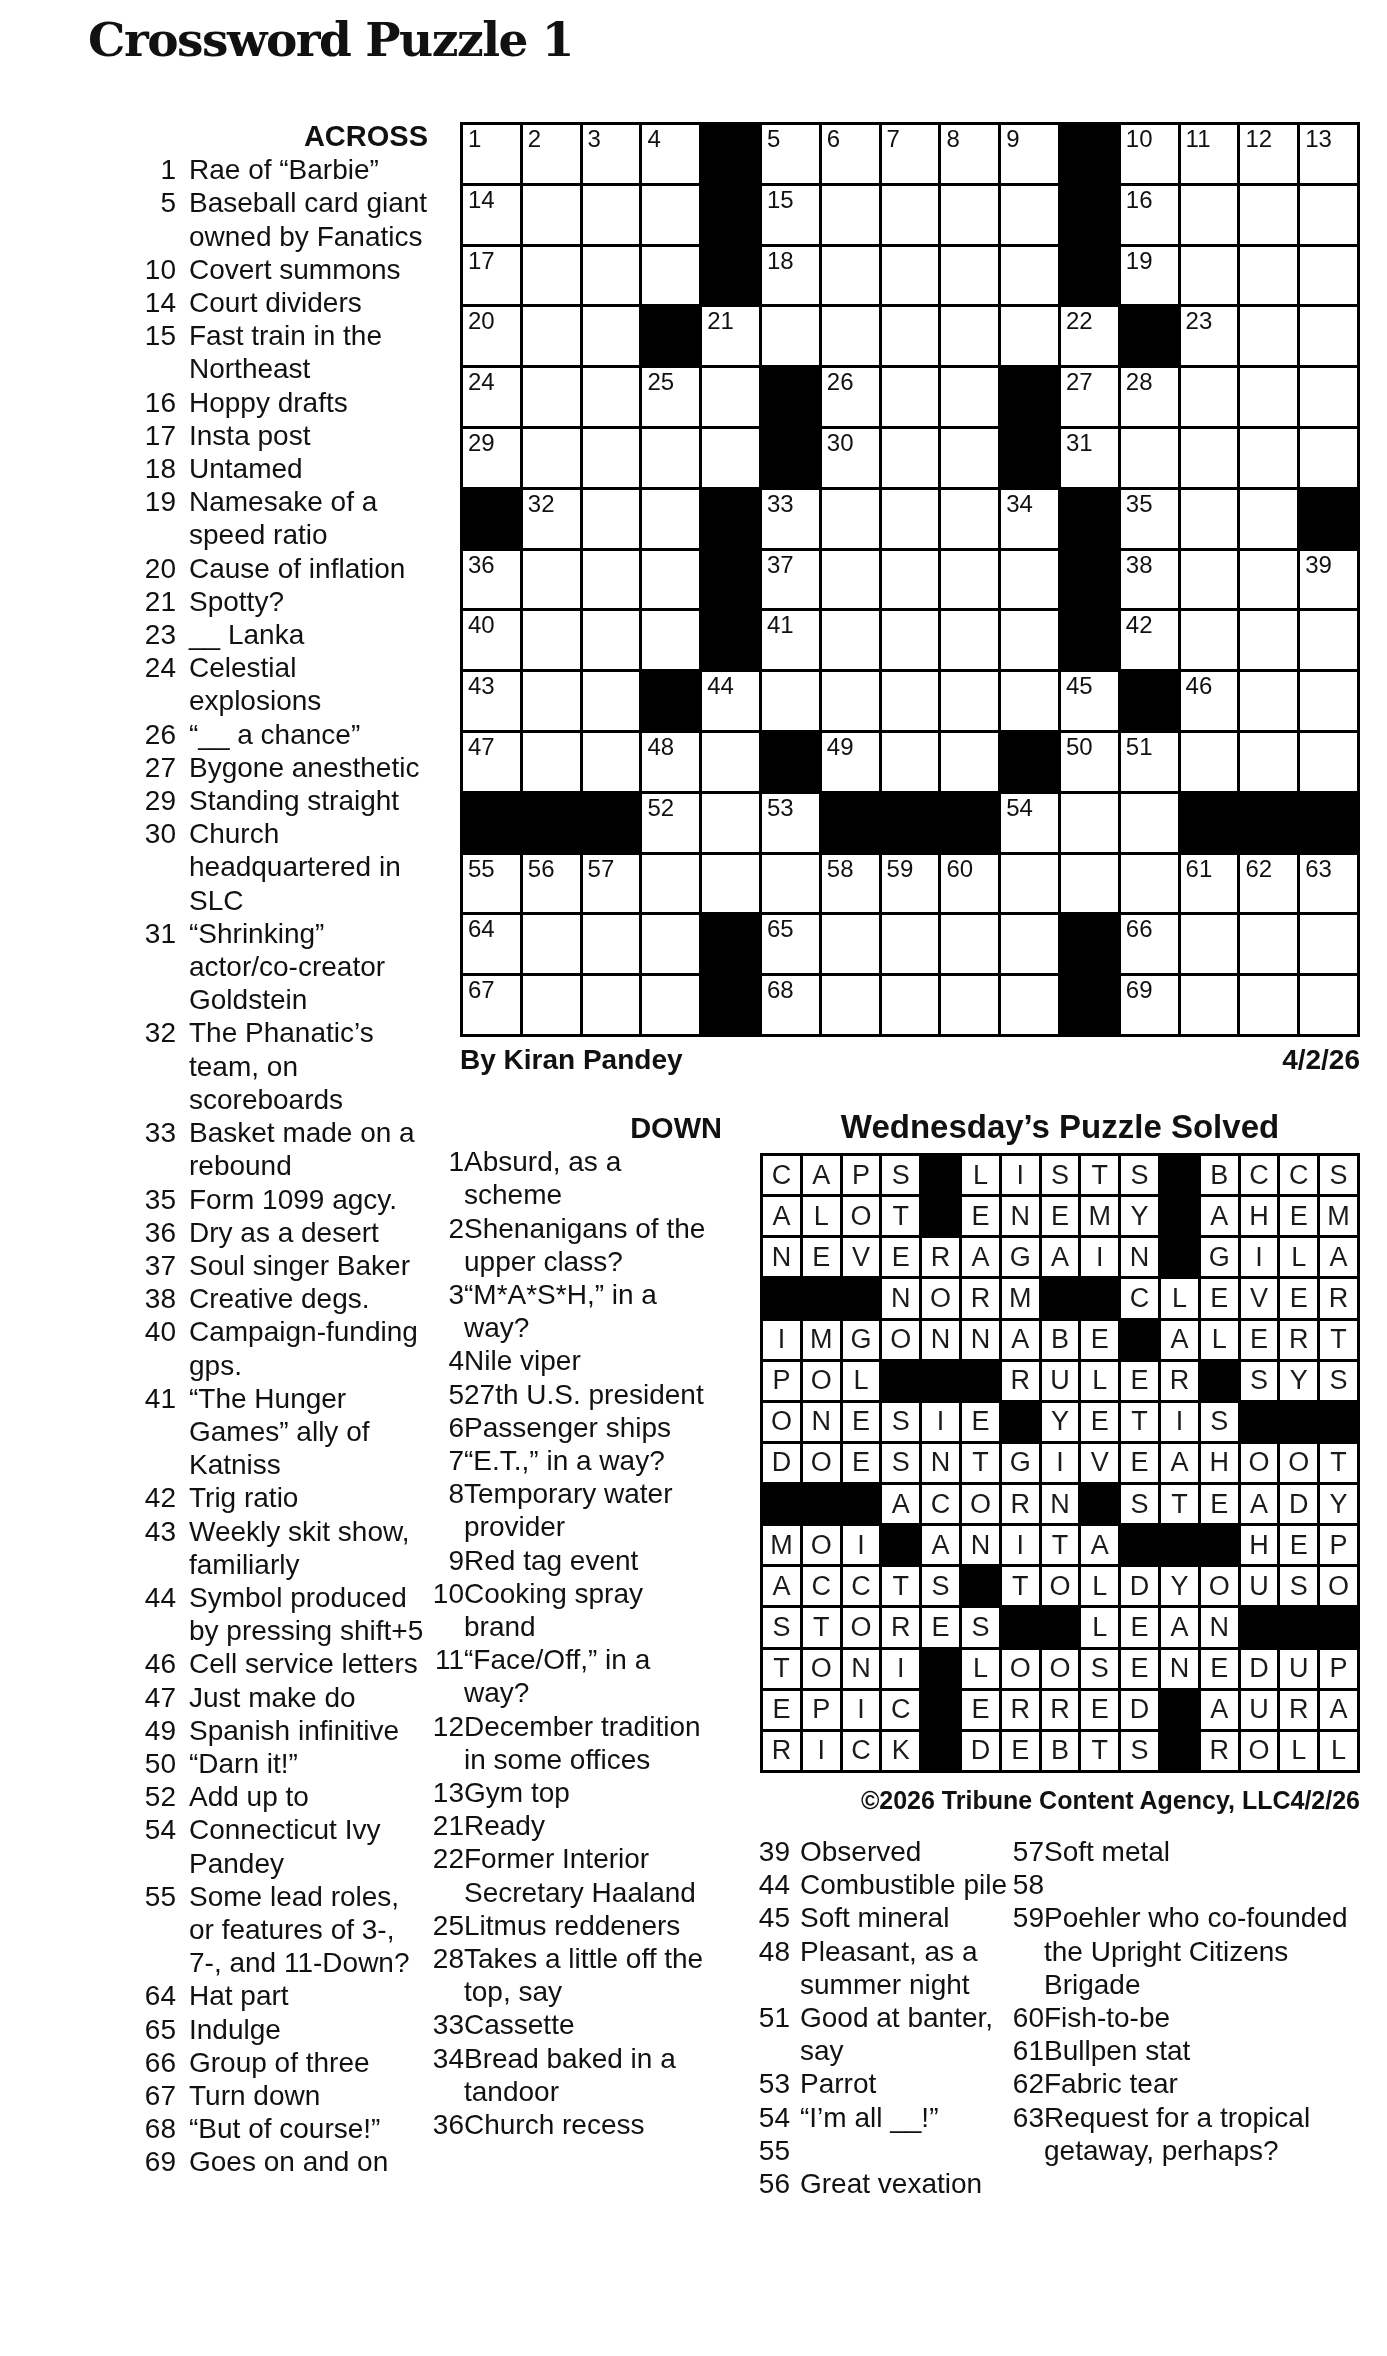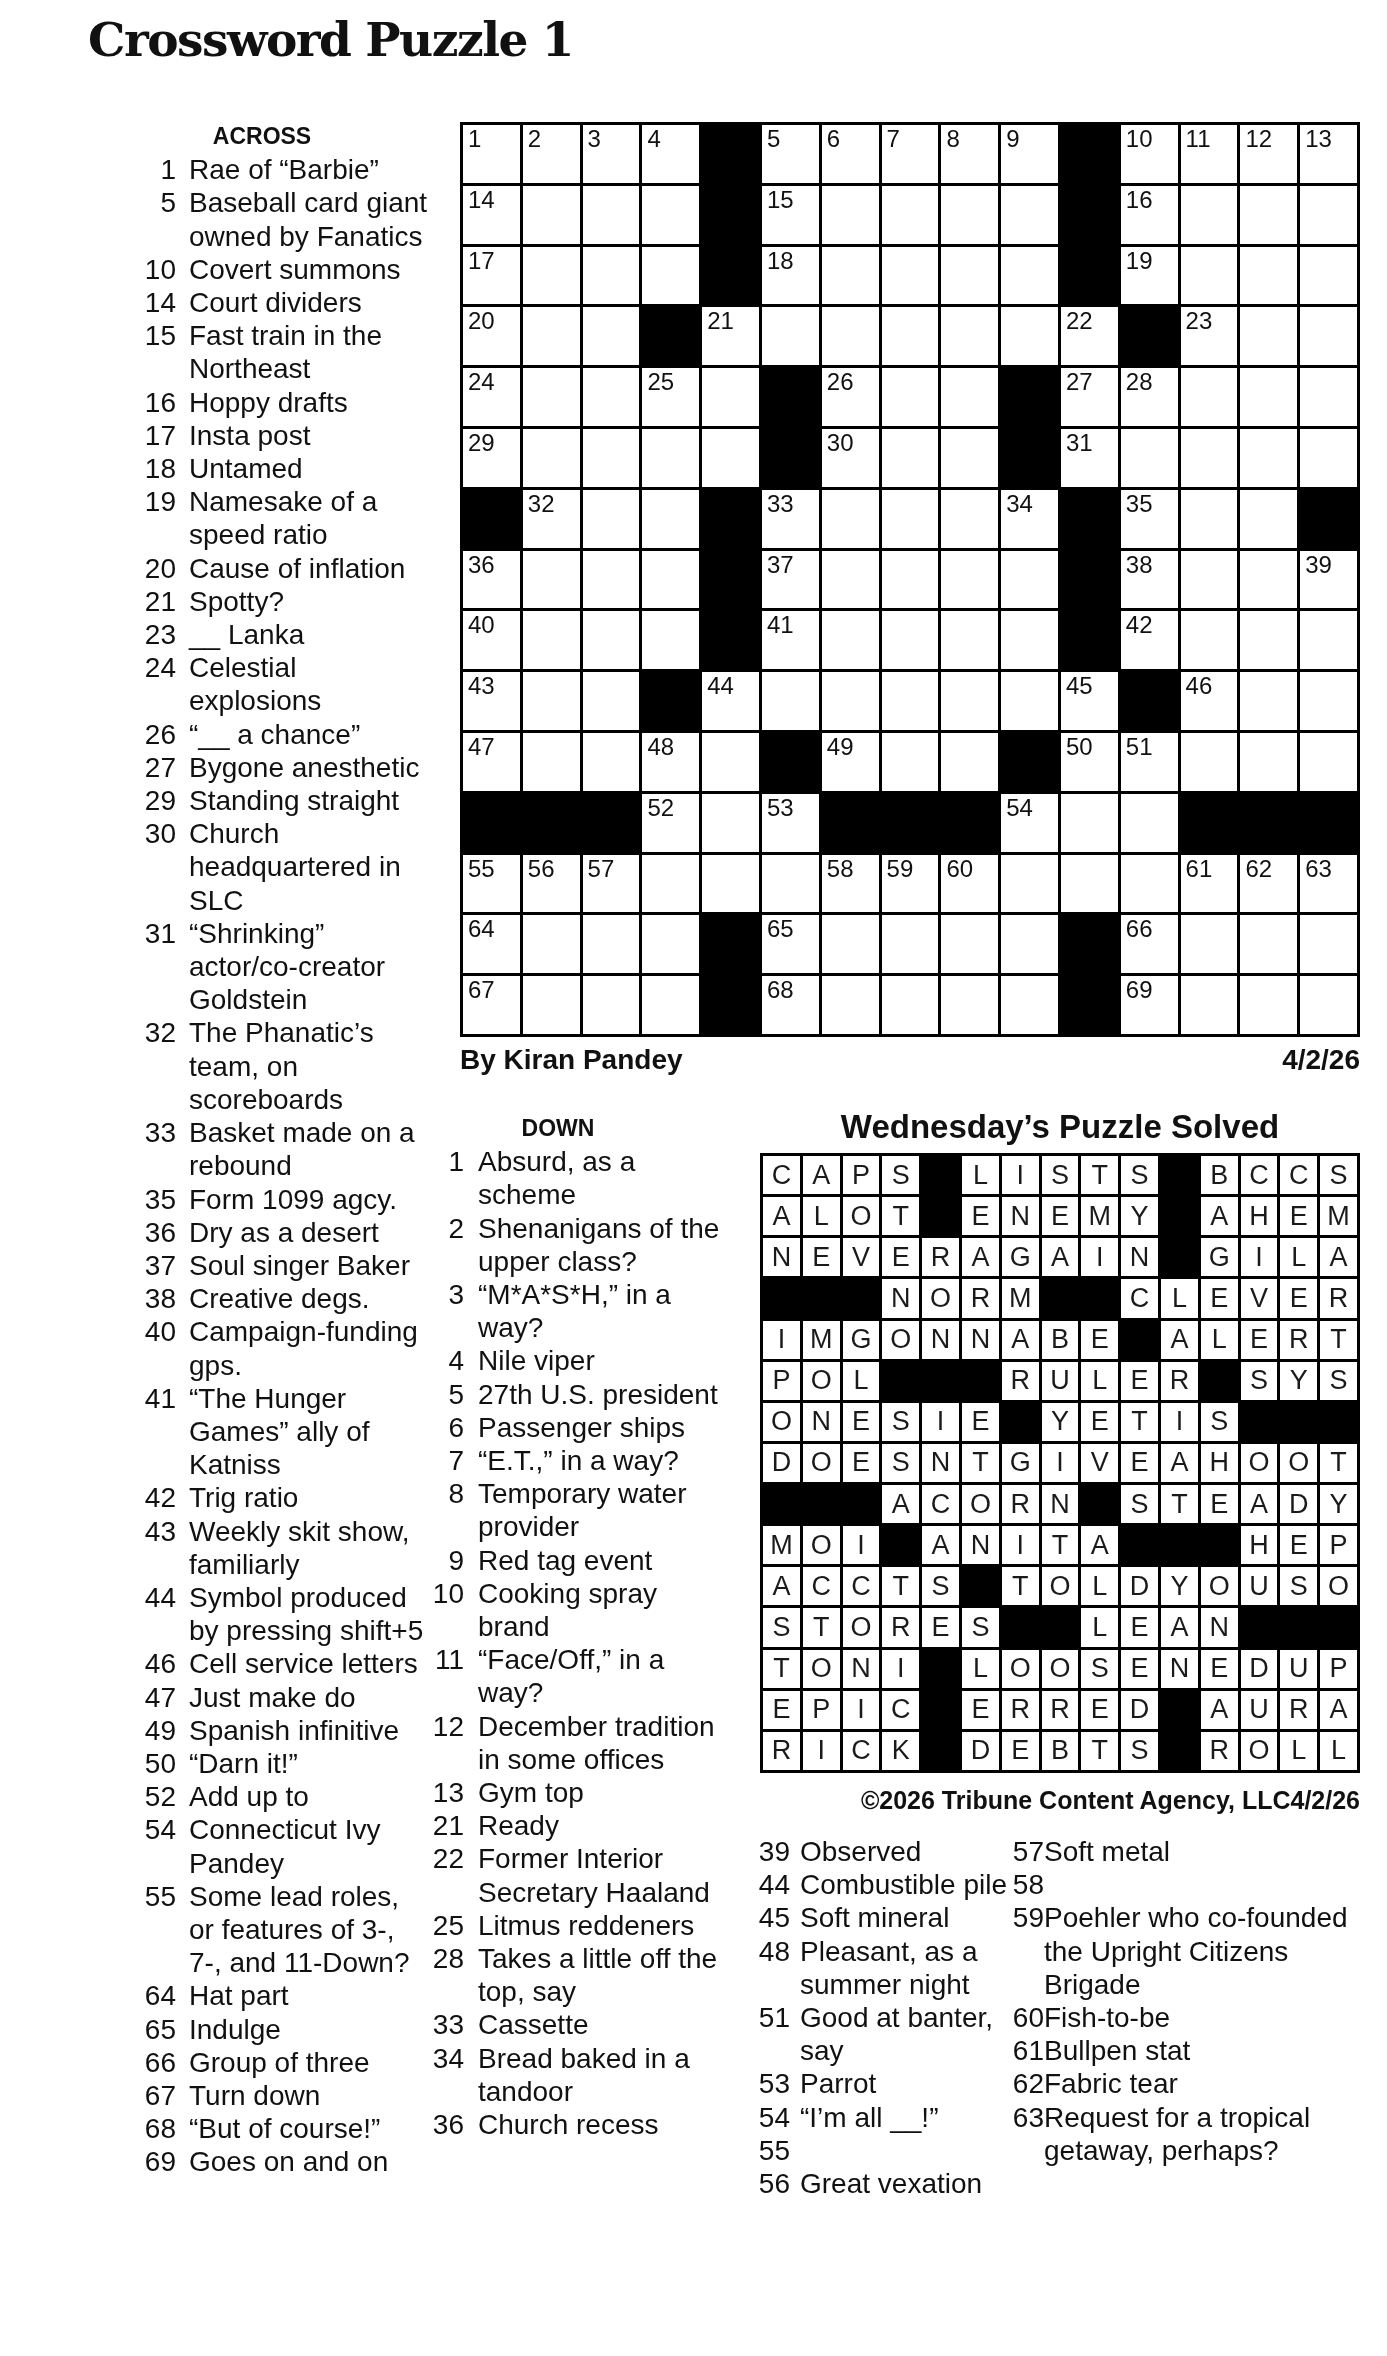--- a/index.html
+++ b/index.html
@@ -6,28 +6,28 @@
   body{
     width:1387px;height:2356px;position:relative;background:#fff;color:#1a1a1a;
     font-family:"Liberation Sans", sans-serif;overflow:hidden;
   }
   .page-title{
     position:absolute;left:88px;top:12px;
     font-family:"DejaVu Serif", serif;font-weight:bold;font-size:47px;letter-spacing:-1.5px;color:#111;
   }
   
   .clue-col{position:absolute;font-size:28px;line-height:33.2px;color:#111;}
-  .col-head{font-weight:bold;font-size:23px;text-align:center;}
+  .col-head{font-weight:bold;font-size:29px;text-align:right;}
   .clue{display:flex;}
   .clue .n{flex:none;text-align:right;}
   .clue .t{flex:1;}
   #across-col{left:96px;top:120px;width:332px;}
   #across-col .n{width:80px;} #across-col .t{margin-left:13px;}
   #down-col{left:394px;top:1112px;width:328px;}
-  #down-col .n{width:70px;} #down-col .t{margin-left:14px;}
+  #down-col .n{width:70px;} #down-col .t{margin-left:0;}
   #cont-a{left:712px;top:1835px;width:312px;}
   #cont-a .n{width:78px;} #cont-a .t{margin-left:10px;}
   #cont-b{left:1000px;top:1835px;width:376px;}
   #cont-b .n{width:44px;} #cont-b .t{margin-left:0;}
   
   .xgrid{position:absolute;display:grid;background:#000;border:3px solid #000;gap:3px;
          grid-template-columns:repeat(15,1fr);grid-template-rows:repeat(15,1fr);}
   #grid{left:460px;top:122px;width:894px;height:909px;}
   #solved-grid{left:760px;top:1153px;width:594px;height:614px;}
   .cell{background:#fff;position:relative;}

